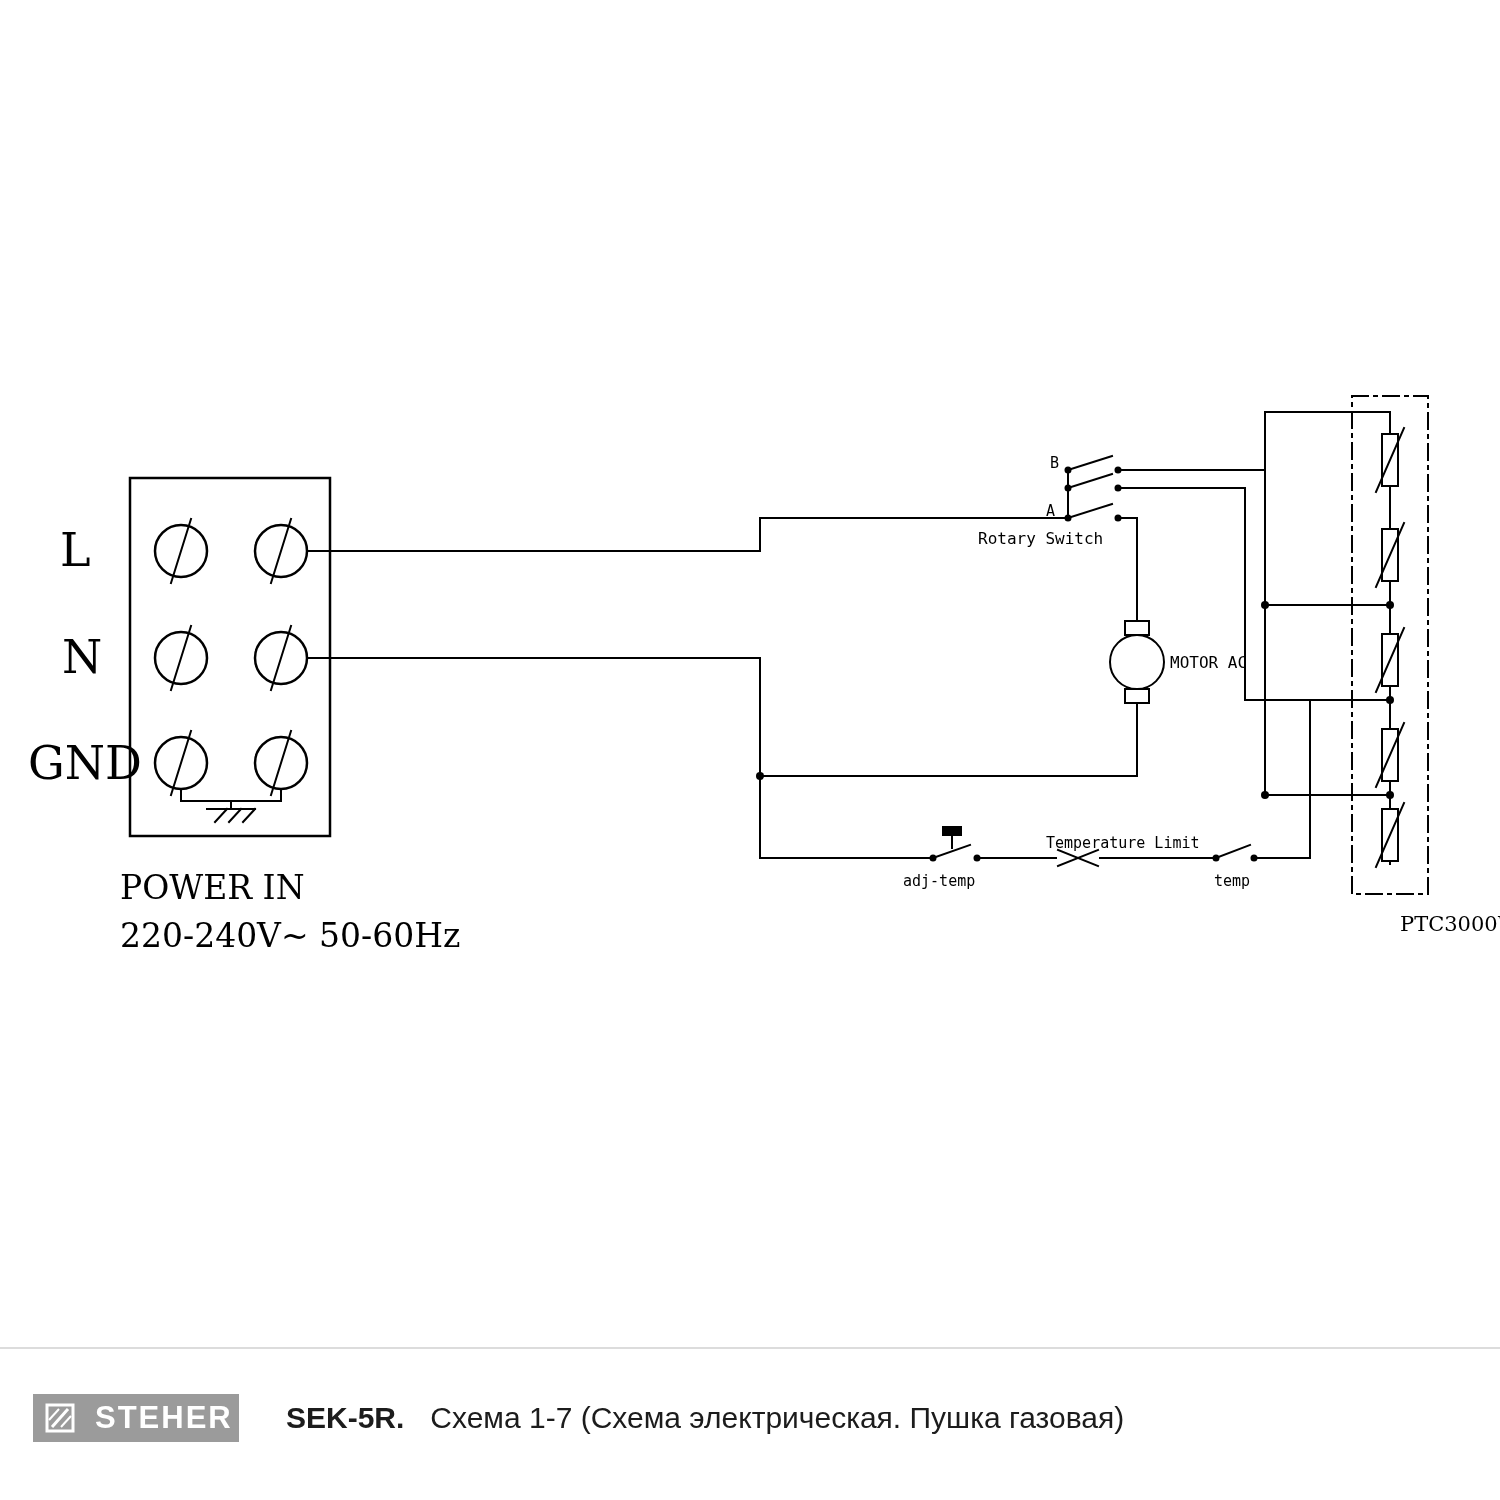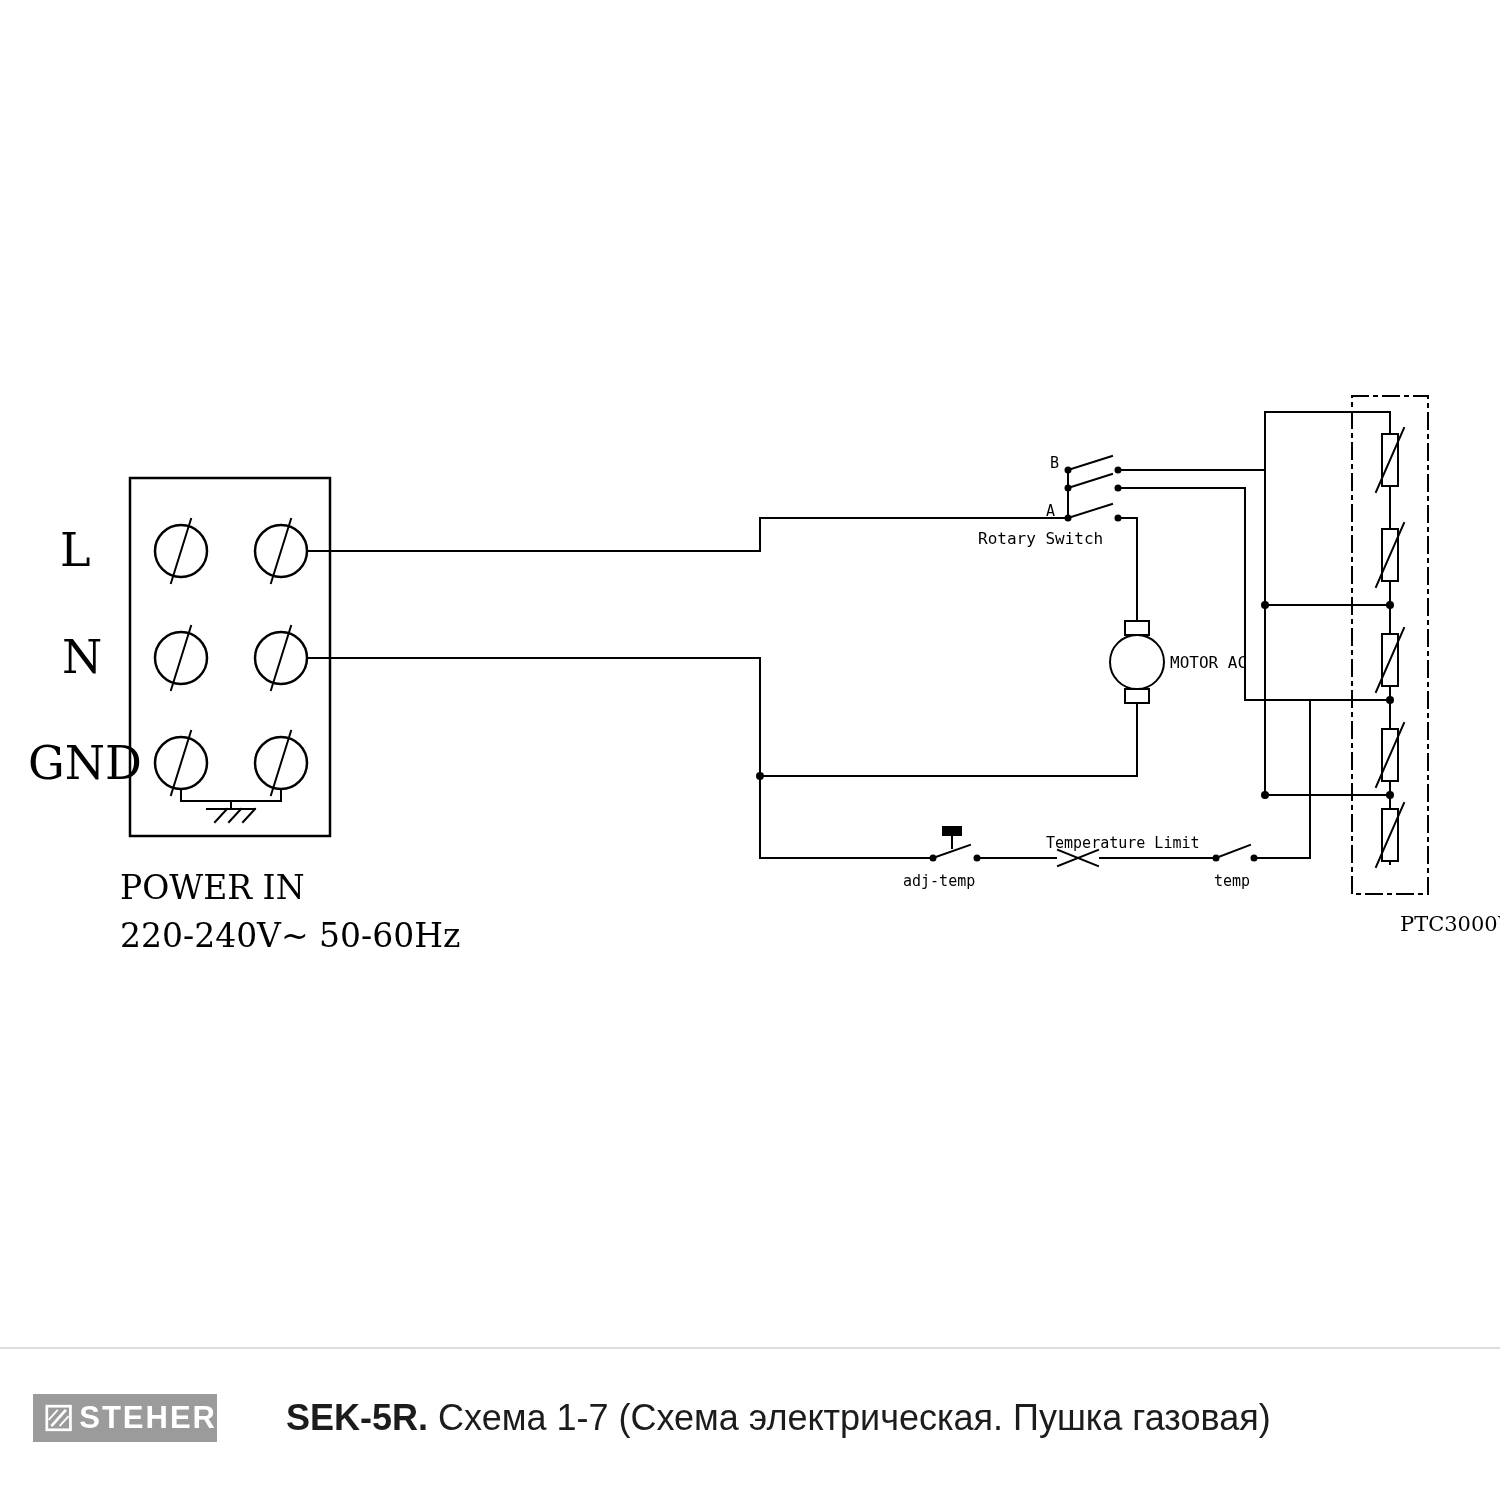--- a/index.html
+++ b/index.html
@@ -9,32 +9,32 @@
   }
   #schematic { position: absolute; left: 0; top: 0; }
   .label-serif { font-family: "DejaVu Serif", "Liberation Serif", serif; fill: #000; }
   .label-mono  { font-family: "DejaVu Sans Mono", "Liberation Mono", monospace; fill: #000; }
   .footer-divider {
     position: absolute; left: 0; right: 0; top: 1347px; height: 2px;
     background: #dcdcdc;
   }
   .footer { position: absolute; left: 0; top: 1392px; width: 1500px; height: 54px; }
   .logo-box {
-    position: absolute; left: 33px; top: 2px; width: 184px; height: 48px;
-    background: #9b9b9b; display: flex; align-items: center; gap: 7px;
+    position: absolute; left: 33px; top: 2px; width: 206px; height: 48px;
+    background: #9b9b9b; display: flex; align-items: center; gap: 20px;
     padding-left: 12px; box-sizing: border-box;
   }
   .logo-brand {
     color: #ffffff; font-weight: bold; font-size: 31px; letter-spacing: 2px;
     font-family: "Liberation Sans", sans-serif;
   }
   .footer-title {
     position: absolute; left: 286px; top: 0; height: 52px;
-    display: flex; align-items: center; font-size: 36px; color: #1c1c1c;
-    font-family: "Liberation Sans", sans-serif; white-space: pre;
+    display: flex; align-items: center; font-size: 30px; color: #1c1c1c;
+    font-family: "Liberation Sans", sans-serif; white-space: pre; gap: 16px;
   }
   .footer-title .model { font-weight: bold; margin-right: 10px; }
 </style>
 </head>
 <body>
 
 <svg id="schematic" width="1500" height="1500" viewBox="0 0 1500 1500" stroke-linecap="square" fill="none">
 
   <g stroke="#000" stroke-width="2.5">
     <rect x="130" y="478" width="200" height="358"></rect>

